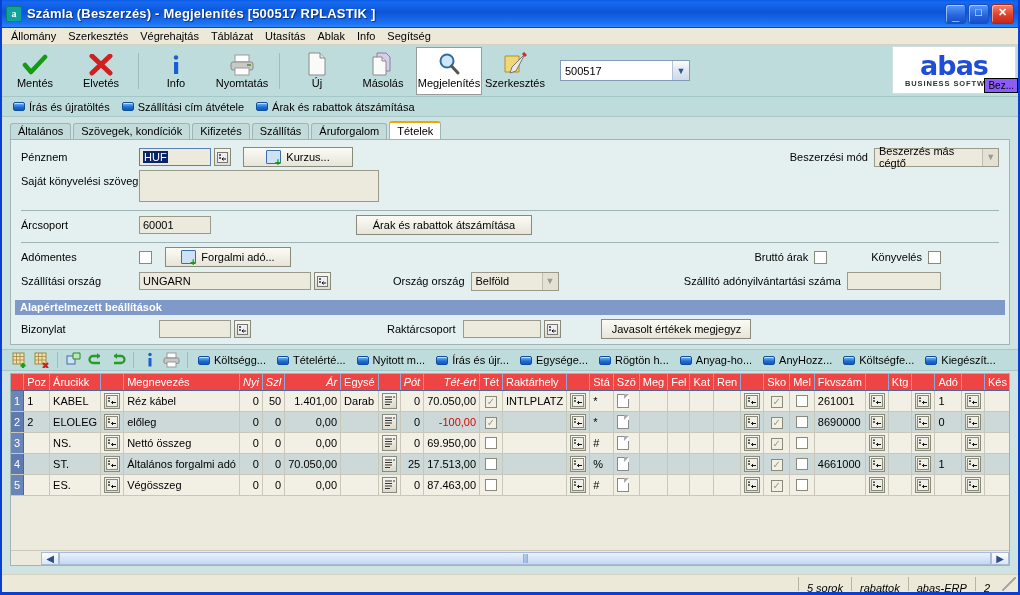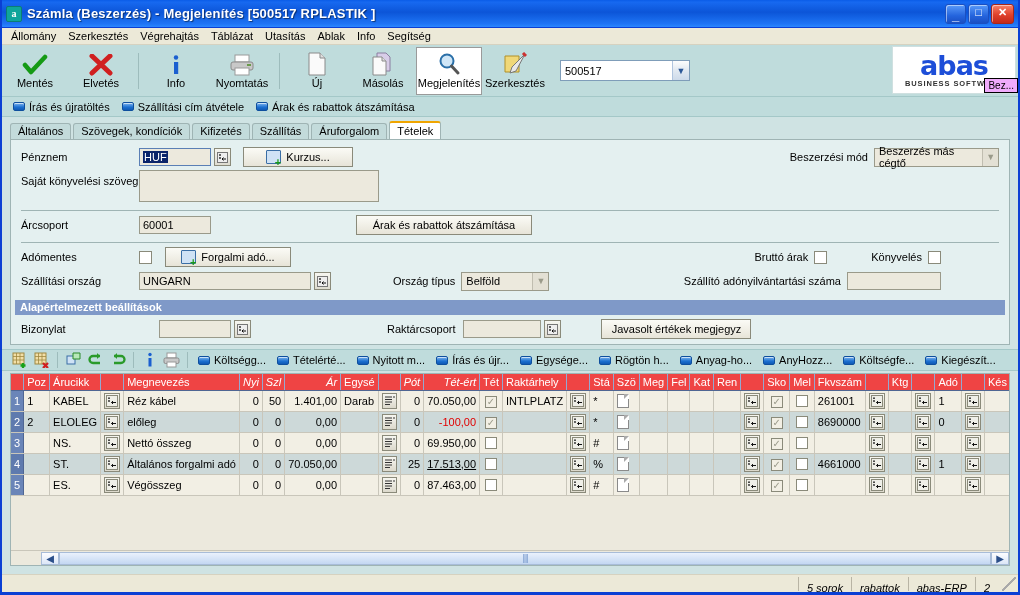--- a/index.html
+++ b/index.html
@@ -105,21 +105,21 @@
     border:1px solid #cfe0e0;
   }
   .logo .word {
     font-family:"DejaVu Sans", sans-serif;
     font-size:27px; font-weight:bold; color:#1d4ed8;
     line-height:26px; letter-spacing:-1px;
   }
   .logo .sub { font-size:7.5px; font-weight:bold; color:#333; letter-spacing:.9px; }
   .tooltip {
     position:absolute; right:0px; top:33px;
-    background:#f0abfc; border:1px solid #000;
+    background:#8b5cf6; border:1px solid #000;
     font-size:10px; padding:1px 3px; z-index:40;
     white-space:nowrap;
   }
   
   .chipbar {
     height:20px; background:#bfdcdc;
     display:flex; align-items:center; gap:4px;
     padding-left:7px; font-size:11px;
     border-bottom:1px solid #a4c8c8;
   }
@@ -524,21 +524,21 @@
       <div class="lab" style="width:118px">Szállítási ország</div>
       <div class="fld" style="width:172px">UNGARN</div>
       <div class="picker">
         <svg width="11" height="11" viewBox="0 0 11 11">
             <rect x="0.5" y="0.5" width="10" height="10" fill="#eee" stroke="#777"></rect>
             <circle cx="3" cy="3" r="1" fill="#333"></circle>
             <circle cx="3" cy="6" r="1" fill="#333"></circle>
             <path d="M9 7 L5 7 M6.5 5.5 L5 7 L6.5 8.5" stroke="#111" fill="none" stroke-width="1"></path>
           </svg>
       </div>
-      <div class="lab" style="margin-left:62px;margin-right:6px">Ország típus</div>
+      <div class="lab" style="margin-left:62px;margin-right:6px">Ország ország</div>
       <div class="selcombo" style="width:88px">
         <span>Belföld</span>
         <span class="av">▼</span>
       </div>
       <div style="flex:1"></div>
       <div class="lab" style="margin-right:6px">Szállító adónyilvántartási száma</div>
       <div class="fld" style="width:94px;margin-right:58px"></div>
     </div>
 
     <div class="sectionbar" style="margin-top:8px;margin-left:-6px;margin-right:-6px;width:calc(100% + 12px)">Alapértelmezett beállítások</div>
@@ -908,21 +908,21 @@
             <td style="width: 112px;">Általános forgalmi adó</td>
             <td class="r" style="width: 26px;">0</td>
             <td class="r" style="width: 24px;">0</td>
             <td class="r" style="width: 62px;">70.050,00</td>
             <td style="width: 42px;"></td>
             <td style="width: 22px;"><span class="cellbar"><svg width="13" height="14" viewBox="0 0 13 14">
                   <path d="M2 3 h7 M2 5.5 h7 M2 8 h7 M2 10.5 h5" stroke="#333" stroke-width="1"></path>
                   <path d="M10 3 h2" stroke="#333" stroke-width="1"></path>
                 </svg></span></td>
             <td class="r" style="width: 24px;">25</td>
-            <td class="r" style="width: 62px; text-decoration: underline;">17.513,00</td>
+            <td class="r" style="width: 62px;">17.513,00</td>
             <td style="width: 20px; text-align: center;"><span class="cchk"></span></td>
             <td style="width: 72px;"></td>
             <td style="width: 22px;"><span class="cellpick"><svg width="12" height="12" viewBox="0 0 12 12">
                   <rect x="0.5" y="0.5" width="11" height="11" fill="#efefe8" stroke="#8a8a7a"></rect>
                   <circle cx="3" cy="3.2" r="0.9" fill="#222"></circle>
                   <circle cx="3" cy="6" r="0.9" fill="#222"></circle>
                   <path d="M10 7.5 L5.5 7.5 M7 6 L5.5 7.5 L7 9" stroke="#111" fill="none" stroke-width="1"></path>
                 </svg></span></td>
             <td style="width: 22px;">%</td>
             <td style="width: 24px;"><span class="doc-ico"></span></td>

